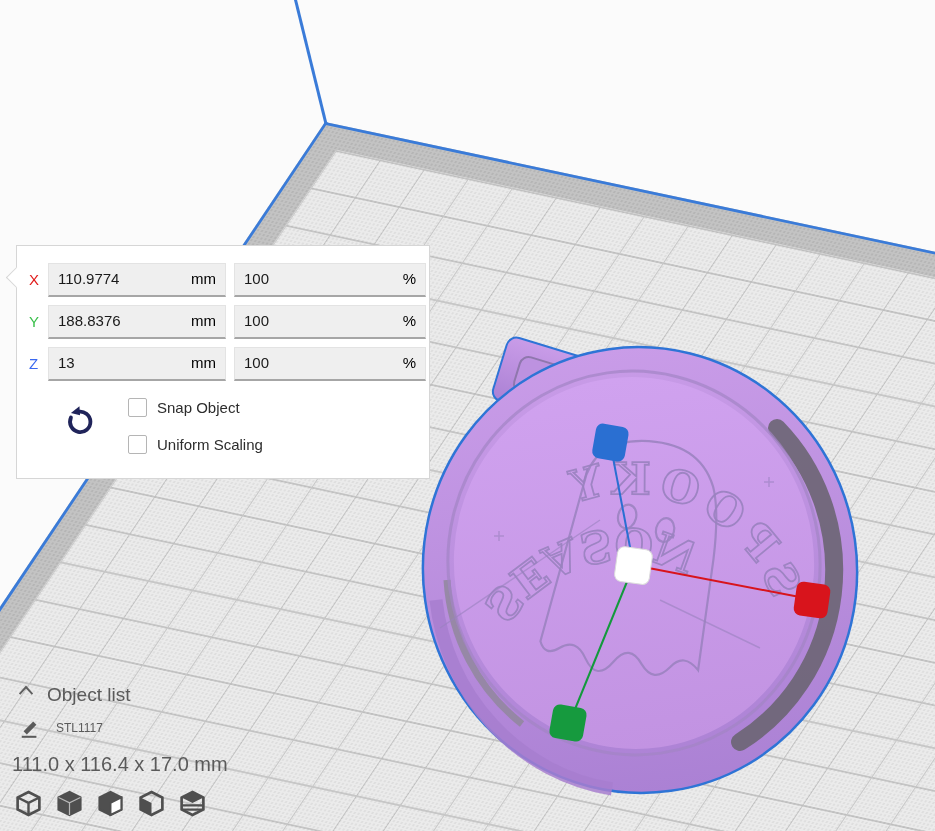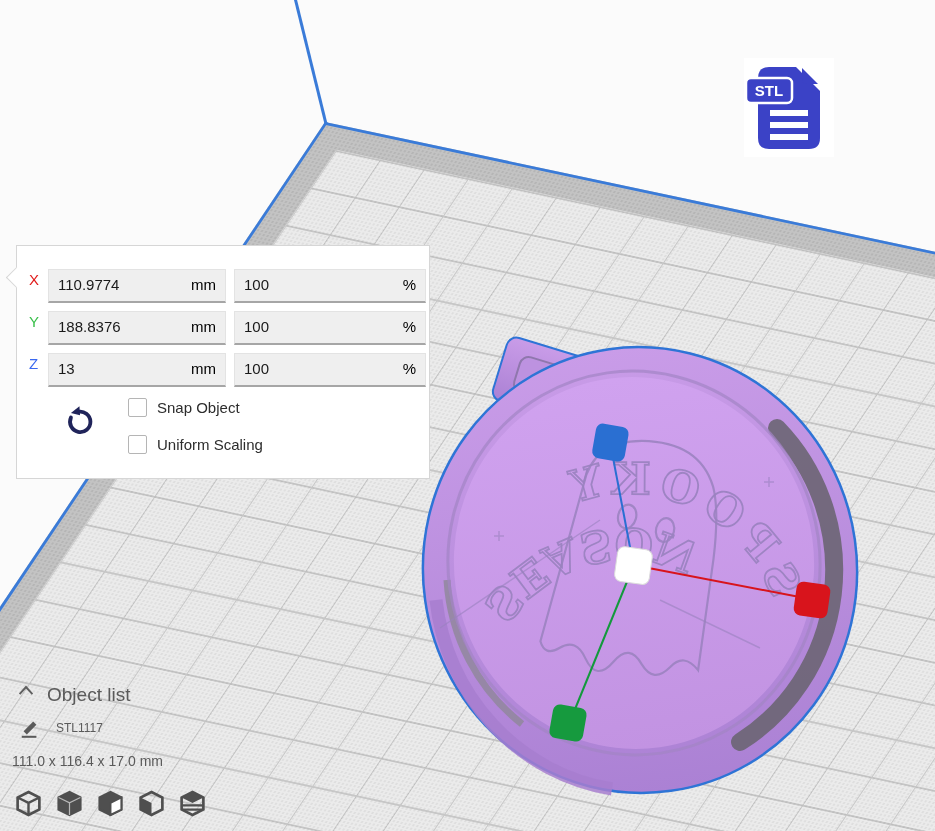--- a/index.html
+++ b/index.html
@@ -36,39 +36,39 @@
            background:#ffffff;border:1px solid #d6d6d6;z-index:4;}
   .panel-notch{position:absolute;left:-8px;top:24px;width:14px;height:14px;
            background:#ffffff;border-left:1px solid #d6d6d6;border-bottom:1px solid #d6d6d6;
            transform:rotate(45deg);}
   .axis-row{position:absolute;left:0;width:100%;height:33px;}
   .row-x{top:17px}.row-y{top:59px}.row-z{top:101px}
   .axis-label{position:absolute;left:12px;top:0;width:18px;line-height:33px;
            font-size:15px;}
   .row-x .axis-label{color:#e11c1c}.row-y .axis-label{color:#38bf49}.row-z .axis-label{color:#3a68f0}
   .field{position:absolute;top:0;height:31px;background:#efefef;
-           border:1px solid #e3e3e3;border-bottom:2px solid #a6a6a6;margin-top:6px;}
+           border:1px solid #e3e3e3;border-bottom:2px solid #a6a6a6;}
   .field .value{position:absolute;left:9px;top:0;line-height:30px;font-size:15px;color:#1a1a1a;}
   .field .unit{position:absolute;right:9px;top:0;line-height:30px;font-size:15px;color:#000000;}
   .field-mm{left:31px;width:176px;}
   .field-pct{left:217px;width:190px;}
   .check-row{position:absolute;left:111px;height:20px;}
   .check-snap{top:152px}.check-uniform{top:189px}
   .checkbox{position:absolute;left:0;top:0;width:17px;height:17px;background:#fff;
            border:1px solid #b5b5b5;border-radius:2px;}
   .check-label{position:absolute;left:29px;top:0;line-height:19px;font-size:15px;color:#2d2d2d;white-space:nowrap;}
   .reset-btn{position:absolute;left:46px;top:158px;width:34px;height:34px;cursor:pointer;}
 
   
   .gray-text{color:#5a5a5a;}
   .objlist-chevron{position:absolute;left:16px;top:683px;width:20px;height:16px;z-index:4;}
   .objlist-header{position:absolute;left:47px;top:684px;font-size:19px;z-index:4;}
   .pencil{position:absolute;left:19px;top:716px;width:22px;height:24px;z-index:4;}
   .objlist-item{position:absolute;left:56px;top:721px;font-size:12px;z-index:4;}
-  .obj-dims{position:absolute;left:12px;top:753px;font-size:14px;z-index:4;}
+  .obj-dims{position:absolute;left:12px;top:753px;font-size:20px;z-index:4;}
   .viewcube-bar{position:absolute;left:14px;top:789px;z-index:4;display:flex;gap:12px;}
   .viewcube-bar svg{width:29px;height:29px;cursor:pointer;}
 </style>
 </head>
 <body>
 
 <div id="screen">
 
   <div class="plate">
     <div class="plate-inner"></div>
@@ -130,32 +130,20 @@
       <line x1="633" y1="563" x2="611" y2="447" stroke="#2a6fd2" stroke-width="2"></line>
       <line x1="633" y1="565" x2="810" y2="599" stroke="#d8141c" stroke-width="2"></line>
       <line x1="633" y1="567" x2="571" y2="719" stroke="#13993c" stroke-width="2"></line>
       <rect x="594" y="425" width="33" height="35" rx="7" fill="#2a6fd2" transform="rotate(10 610 442)"></rect>
       <rect x="795" y="583" width="34" height="34" rx="7" fill="#d8141c" transform="rotate(8 812 600)"></rect>
       <rect x="551" y="706" width="34" height="34" rx="7" fill="#169a3e" transform="rotate(10 568 723)"></rect>
       <rect x="616" y="548" width="35" height="35" rx="7" fill="#ffffff" stroke="#dcdcdc" transform="rotate(8 633 565)"></rect>
     </g>
   </svg>
 
-  <div class="stl-box">
-    <svg width="90" height="99" viewBox="0 0 90 99">
-      <path d="M14 20 Q14 9 25 9 H52 L76 33 V80 Q76 91 65 91 H25 Q14 91 14 80 Z" fill="#3b42c6"></path>
-      <polygon points="53,6 80,6 80,33" fill="#ffffff"></polygon>
-      <path d="M58 10 L74 26 L63 26 Q58 26 58 21 Z" fill="#3b42c6"></path>
-      <rect x="2" y="20" width="46" height="25" rx="5" fill="#3b42c6" stroke="#ffffff" stroke-width="2.5"></rect>
-      <text x="25" y="38" text-anchor="middle" font-size="15" font-weight="bold" fill="#ffffff">STL</text>
-      <rect x="26" y="52" width="38" height="6" fill="#ffffff"></rect>
-      <rect x="26" y="64" width="38" height="6" fill="#ffffff"></rect>
-      <rect x="26" y="76" width="38" height="6" fill="#ffffff"></rect>
-    </svg>
-  </div>
 
   <div class="scale-panel">
     <div class="panel-notch"></div>
 
     <div class="axis-row row-x">
       <span class="axis-label">X</span>
       <div class="field field-mm">
         <span class="value">110.9774</span>
         <span class="unit">mm</span>
       </div>

